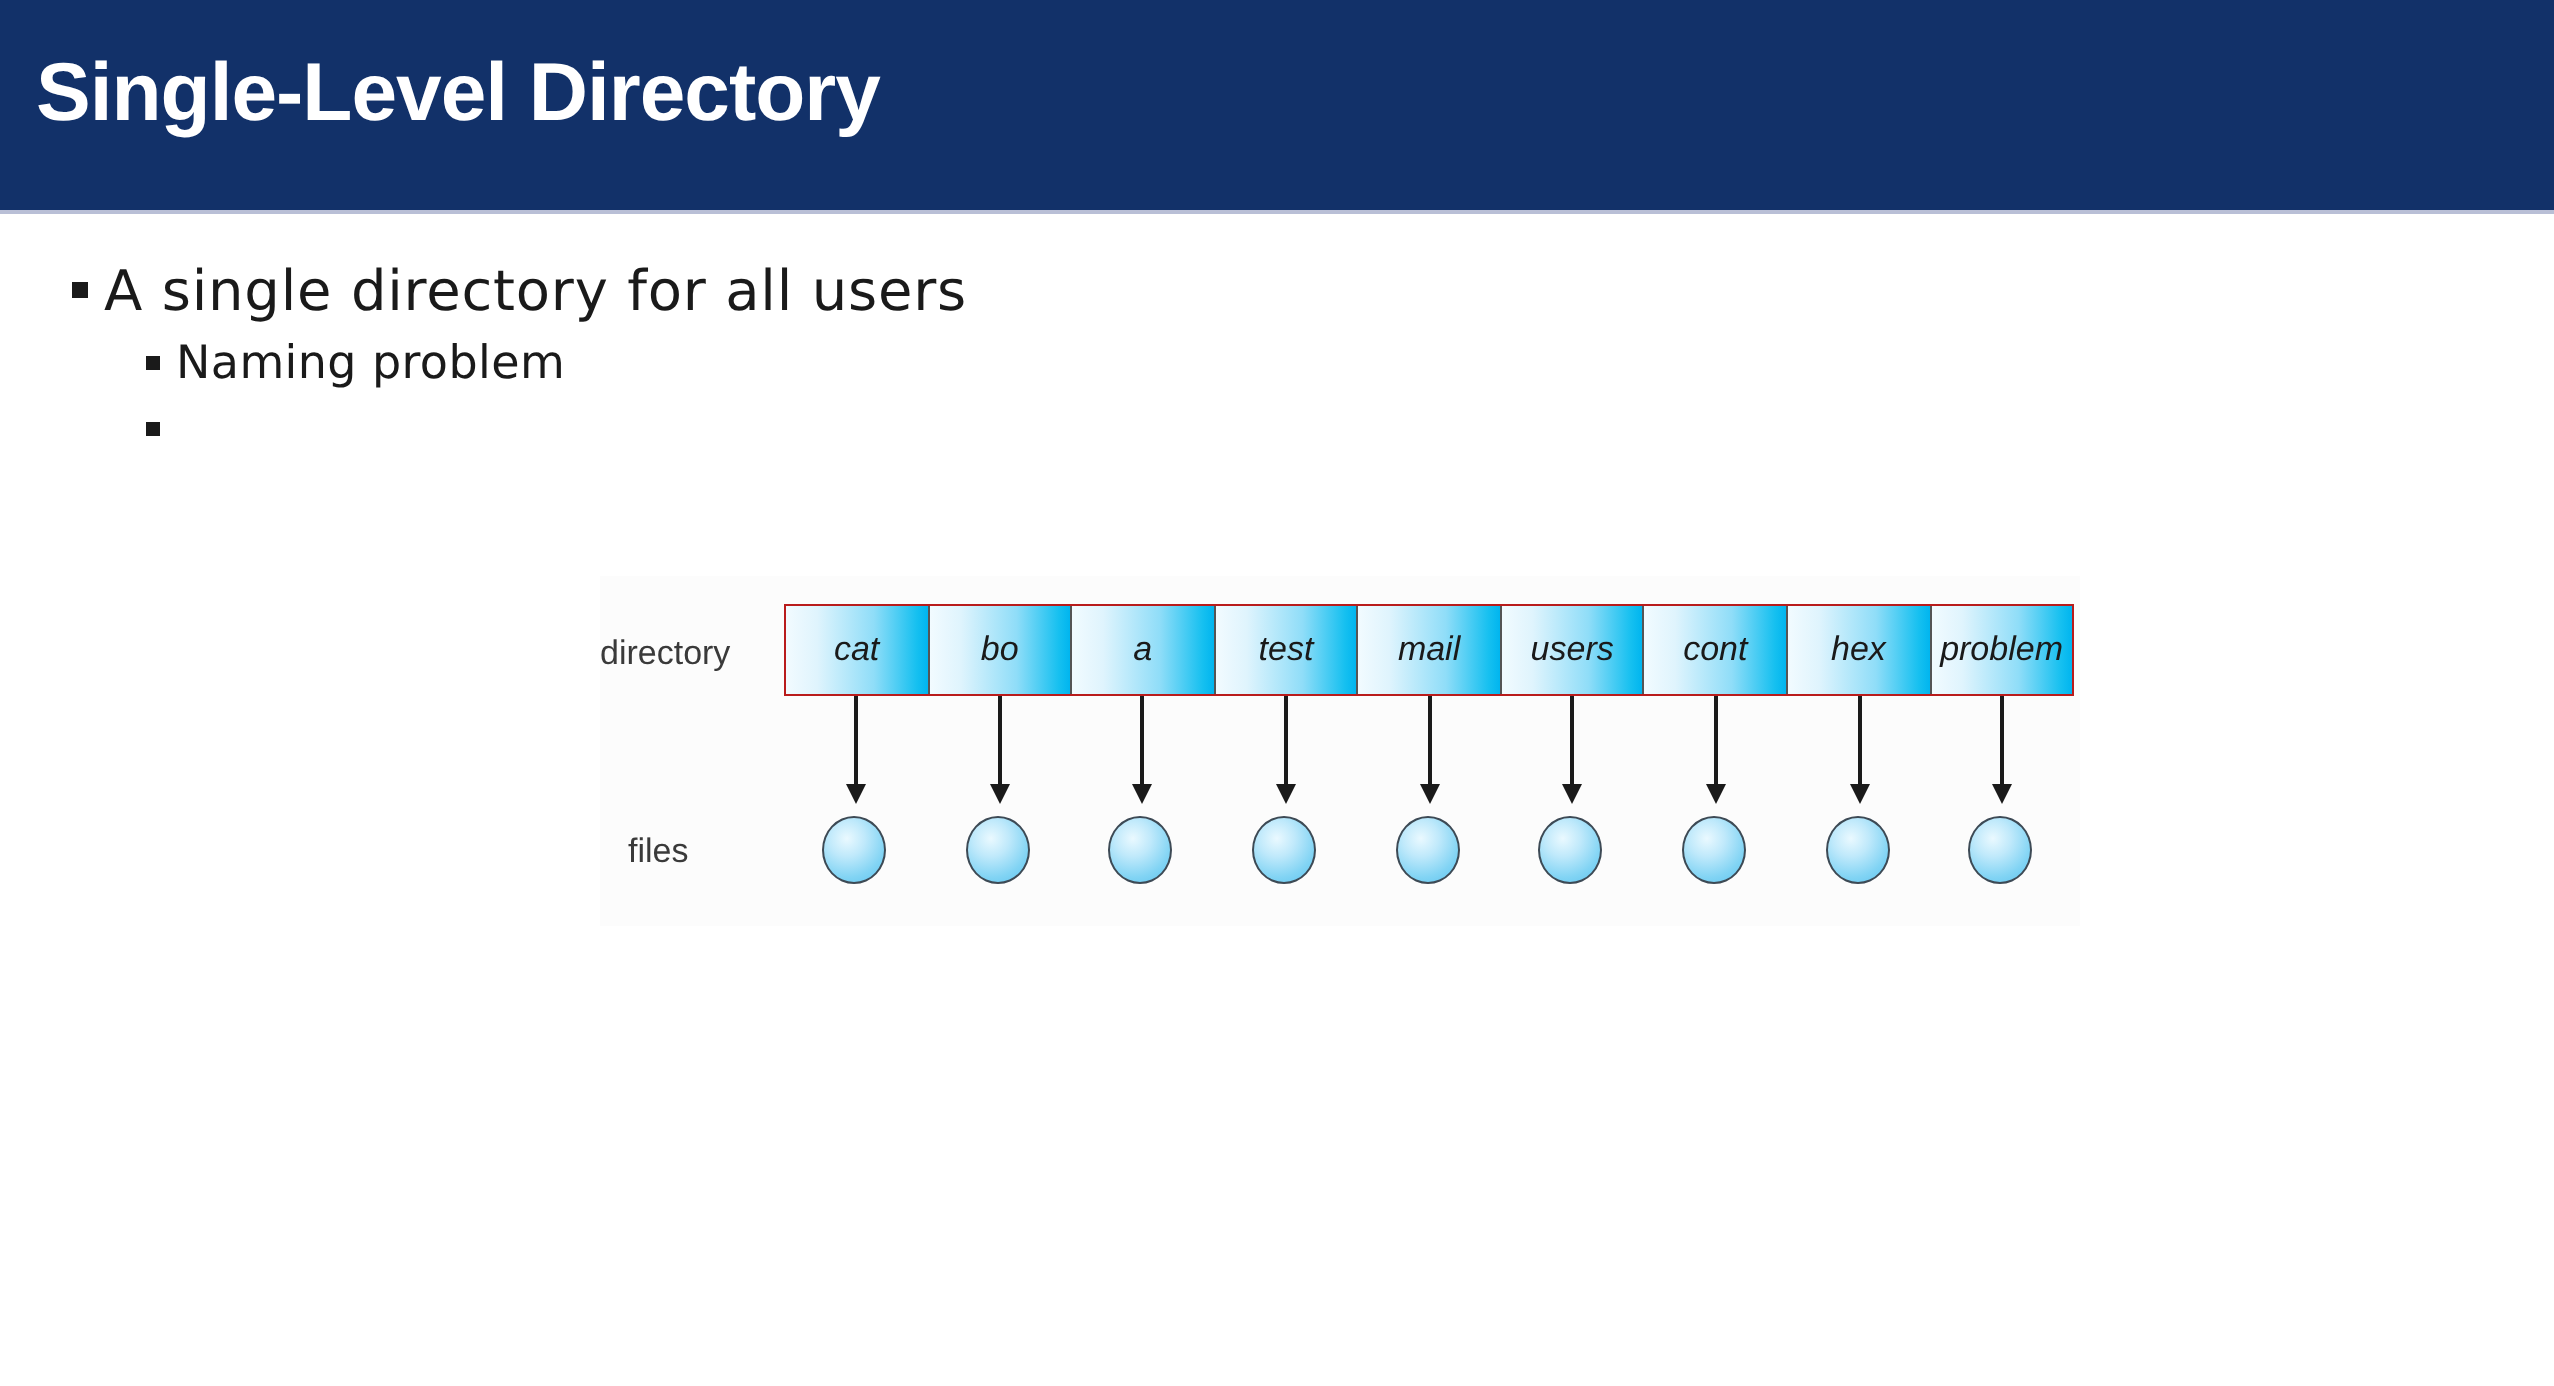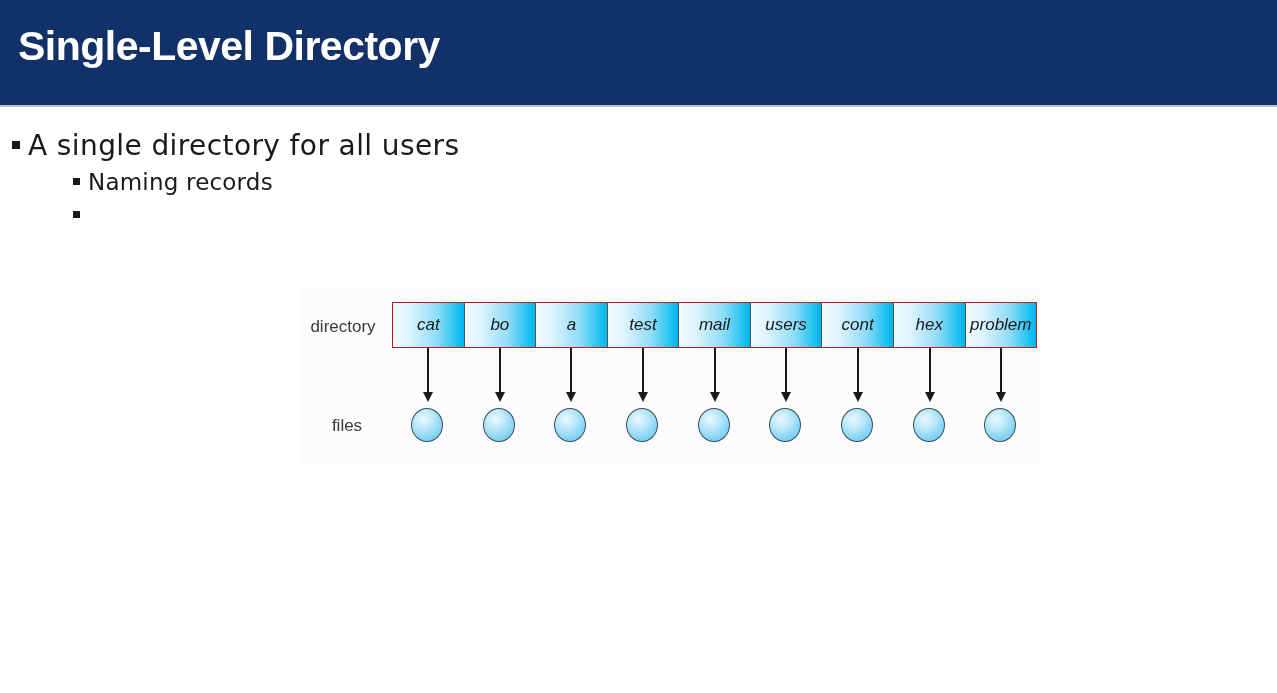--- a/index.html
+++ b/index.html
@@ -52,21 +52,21 @@
     left: 0;
     top: 128px;
     width: 900px;
   }
   .bullet-row {
     position: relative;
     display: flex;
     align-items: flex-start;
   }
   .bullet-row.level1 {
-    padding-left: 12px;
+    padding-left: 36px;
     margin-bottom: 4px;
   }
   .bullet-row.level2 {
     padding-left: 73px;
     margin-bottom: 3px;
   }
   .bullet-marker {
     flex: 0 0 auto;
     background: #1a1a1a;
   }
@@ -105,30 +105,30 @@
     top: 288px;
     width: 740px;
     height: 175px;
     background: #fcfcfc;
   }
   .diagram-label {
     position: absolute;
     font-family: "Liberation Sans", sans-serif;
     font-size: 17px;
     color: #3a3a3a;
-    text-align: center;
+    text-align: left;
     white-space: nowrap;
   }
   .label-directory {
     left: 0px;
     top: 29px;
     width: 86px;
   }
   .label-files {
-    left: 4px;
+    left: 14px;
     top: 128px;
     width: 86px;
   }
 
   .dir-row {
     position: absolute;
     left: 92px;
     top: 14px;
     height: 46px;
     width: 645px;
@@ -227,21 +227,21 @@
 
 <div class="bullets">
 
   <div class="bullet-row level1">
     <span class="bullet-marker"></span>
     <span class="bullet-text">A single directory for all users</span>
   </div>
 
   <div class="bullet-row level2">
     <span class="bullet-marker"></span>
-    <span class="bullet-text">Naming records</span>
+    <span class="bullet-text">Naming problem</span>
   </div>
 
   <div class="bullet-row level2">
     <span class="bullet-marker"></span>
   </div>
 
 </div>
 
 <div class="diagram">
 

